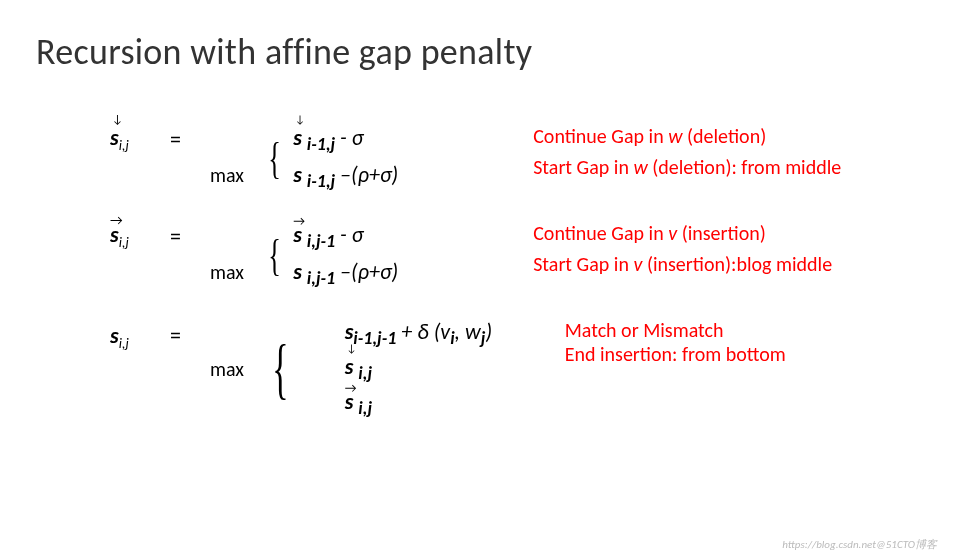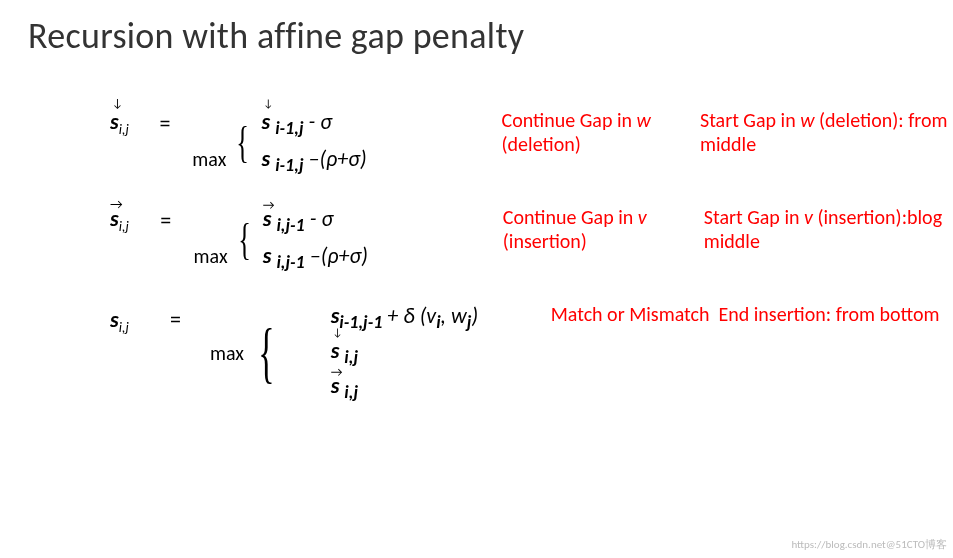--- a/index.html
+++ b/index.html
@@ -8,22 +8,23 @@
       height: 558px;
       background: #fff;
       font-family: "Segoe UI", Calibri, Arial, sans-serif;
       position: relative;
       color: #000;
     }
     .title {
       font-size: 36px;
       font-weight: 300;
       color: #333;
-      padding: 14px 0 0 28px;
+      padding: 14px 0 0 36px;
       letter-spacing: 0.3px;
+      margin-top: 16px;
     }
     .content {
       padding: 50px 0 0 110px;
     }
     .eq-block {
       margin-bottom: 28px;
       position: relative;
     }
     .eq-row {
       display: flex;
@@ -61,21 +62,21 @@
     }
     .max-wrap {
       display: flex;
       align-items: center;
     }
     .max-label {
       font-size: 20px;
       font-style: normal;
       align-self: flex-end;
       margin-bottom: 6px;
-      margin-right: 6px;
+      margin-right: 20px;
     }
     .brace {
       font-size: 44px;
       line-height: 0.8;
       font-family: "Times New Roman", serif;
       align-self: stretch;
       display: flex;
       align-items: center;
       margin-right: 8px;
       transform: scaleX(0.6);
@@ -108,33 +109,34 @@
     .case-line .mini-arrow-right {
       position: absolute;
       top: -8px;
       left: 0px;
       font-size: 13px;
       font-style: normal;
       letter-spacing: -3px;
     }
     .notes {
       display: flex;
-      flex-direction: row;
+      flex-direction: column;
       gap: 7px;
       color: #ff0000;
       font-size: 20px;
       margin-left: 20px;
     }
     .note .it { font-style: italic; }
     .watermark {
       position: absolute;
       bottom: 6px;
-      right: 6px;
+      right: 16px;
       font-size: 11px;
       color: #bbb;
+      font-style: italic;
     }
   </style>
 </head>
 <body>
 
 <div class="title">Recursion with affine gap penalty</div>
 
 <div class="content">
 
   <div class="eq-block">
@@ -207,21 +209,21 @@
           <div class="case-line">
             <span class="mini-arrow-down">↓</span>
             <span class="s">s</span> <span class="sub">i,j</span>
           </div>
           <div class="case-line">
             <span class="mini-arrow-right">→</span>
             <span class="s">s</span> <span class="sub">i,j</span>
           </div>
         </div>
       </div>
-      <div class="notes" style="margin-left:0px;gap:9px;">
+      <div class="notes" style="margin-left:0px;gap:0;">
         <div class="note">Match or Mismatch</div>
         <div class="note">End insertion: from bottom</div>
       </div>
     </div>
   </div>
 
 </div>
 
 <div class="watermark">https://blog.csdn.net@51CTO博客</div>
 

